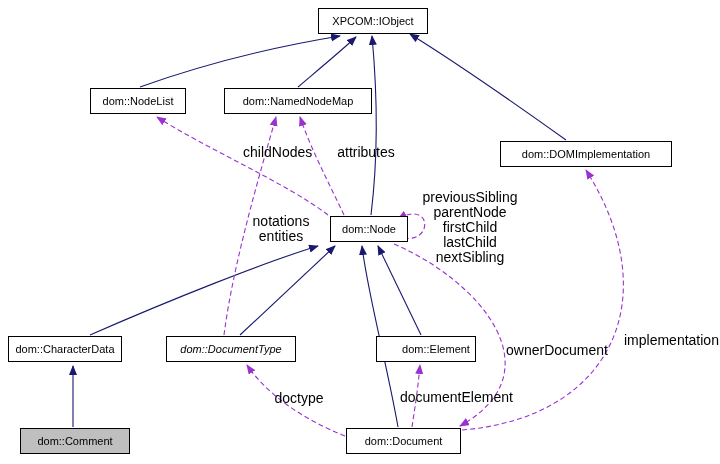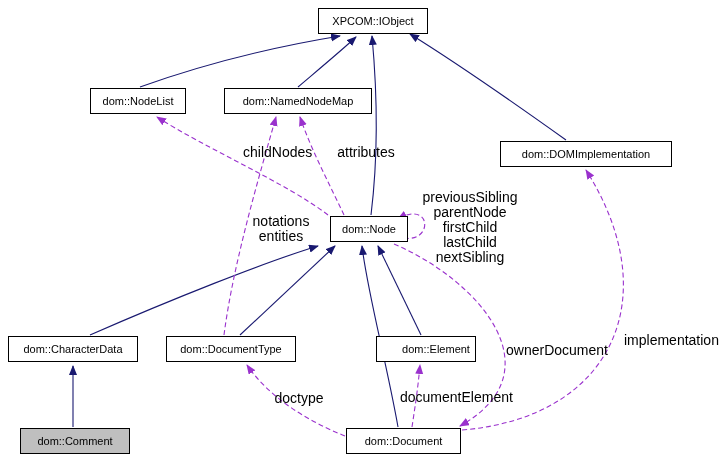--- a/index.html
+++ b/index.html
@@ -55,23 +55,23 @@
   <div class="box" style="left:318px;top:8px;width:110px;">XPCOM::IObject</div>
 
   <div class="box" style="left:90px;top:88px;width:96px;">dom::NodeList</div>
 
   <div class="box" style="left:224px;top:88px;width:148px;">dom::NamedNodeMap</div>
 
   <div class="box" style="left:500px;top:141px;width:172px;">dom::DOMImplementation</div>
 
   <div class="box" style="left:318px;top:216px;width:78px;margin-left:12px;">dom::Node</div>
 
-  <div class="box" style="left:8px;top:336px;width:130px;">dom::CharacterData</div>
+  <div class="box" style="left:8px;top:336px;width:114px;">dom::CharacterData</div>
 
-  <div class="box" style="left:166px;top:336px;width:130px;">dom::DocumentType</div>
+  <div class="box" style="left:166px;top:336px;width:130px;font-style:italic;">dom::DocumentType</div>
 
   <div class="box" style="left:376px;top:336px;width:100px;padding-left:20px;">dom::Element</div>
 
   <div class="box current" style="left:20px;top:428px;width:110px;">dom::Comment</div>
 
   <div class="box" style="left:346px;top:428px;width:115px;">dom::Document</div>
 
   <div class="elabel" style="left:243px;top:145px;width:64px;">childNodes</div>
 
   <div class="elabel" style="left:337px;top:145px;width:58px;">attributes</div>

